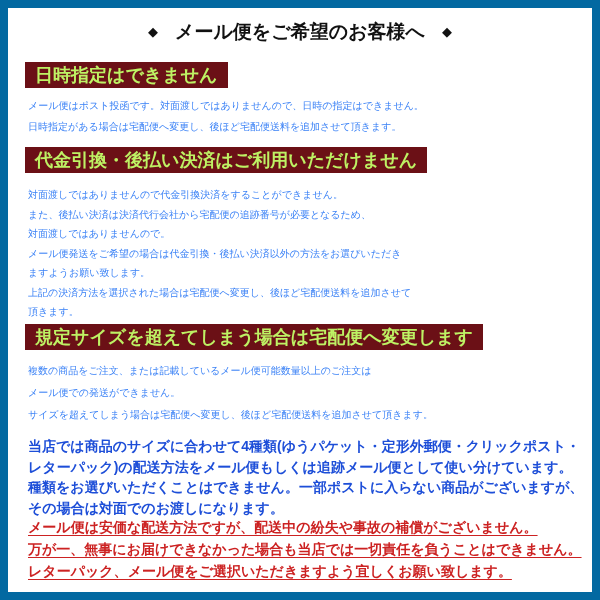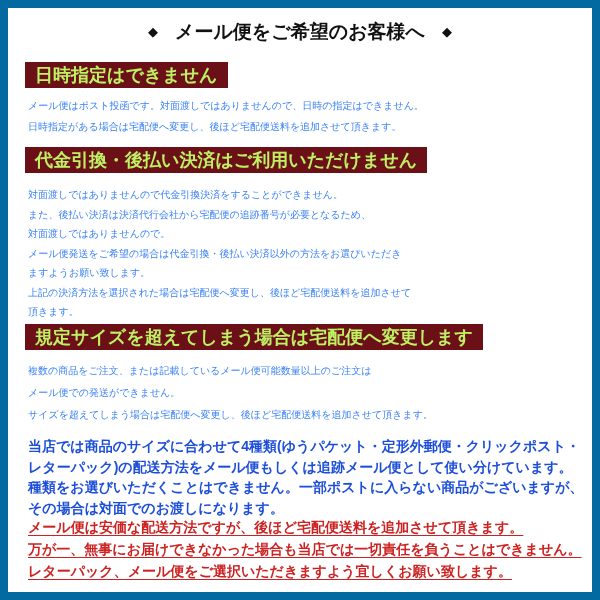--- a/index.html
+++ b/index.html
@@ -85,18 +85,18 @@
   </div>
 
   <div class="note" style="top:428px">
     <div class="bl">当店では商品のサイズに合わせて4種類(ゆうパケット・定形外郵便・クリックポスト・</div>
     <div class="bl">レターパック)の配送方法をメール便もしくは追跡メール便として使い分けています。</div>
     <div class="bl">種類をお選びいただくことはできません。一部ポストに入らない商品がございますが、</div>
     <div class="bl">その場合は対面でのお渡しになります。</div>
   </div>
 
   <div class="warning" style="top:508px">
-    <div class="bl">メール便は安価な配送方法ですが、後ほど宅配便送料を追加させて頂きます。</div>
+    <div class="bl">メール便は安価な配送方法ですが、配送中の紛失や事故の補償がございません。</div>
     <div class="bl">万が一、無事にお届けできなかった場合も当店では一切責任を負うことはできません。</div>
     <div class="bl">レターパック、メール便をご選択いただきますよう宜しくお願い致します。</div>
   </div>
 
 </div>
 
 </body></html>

